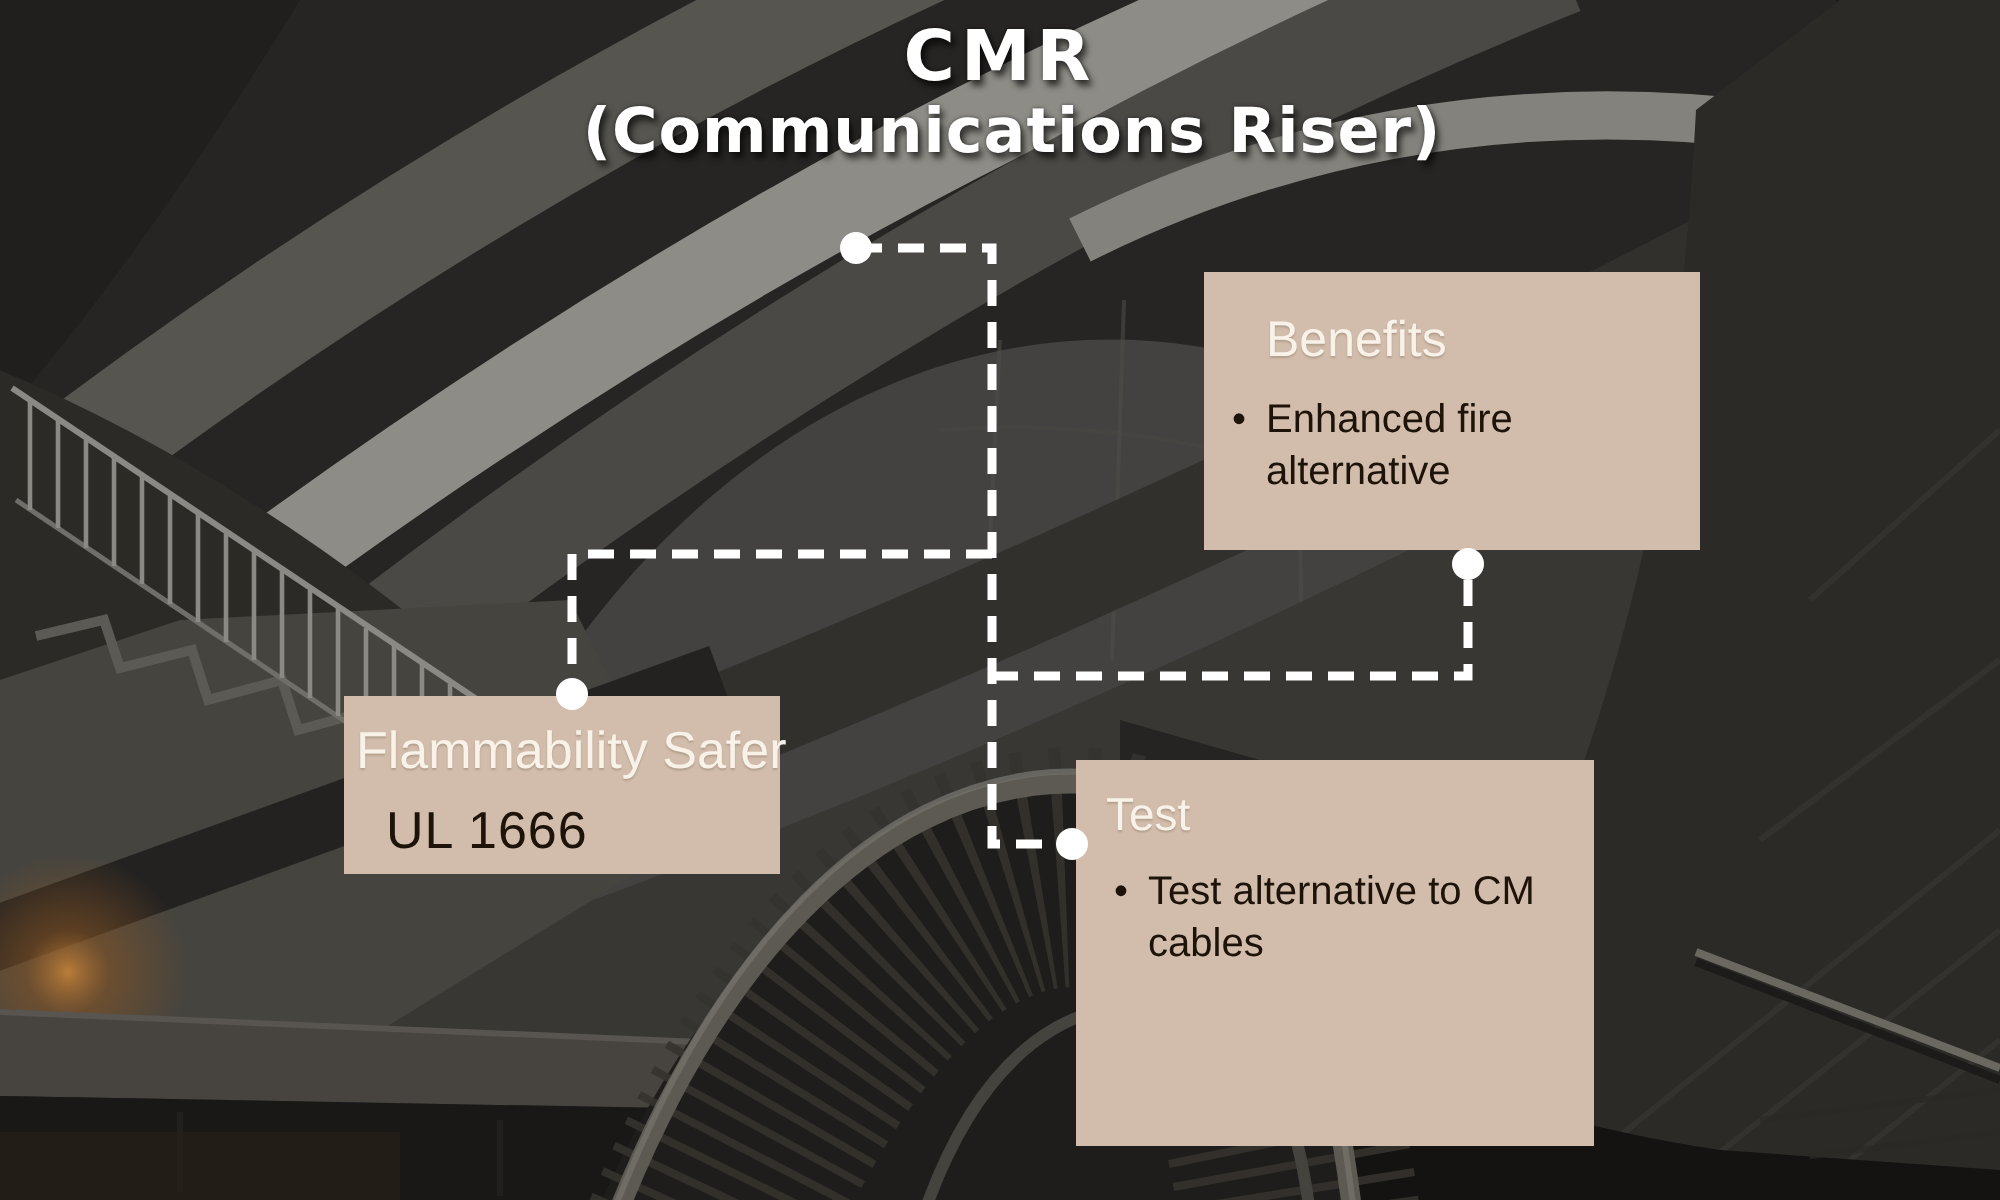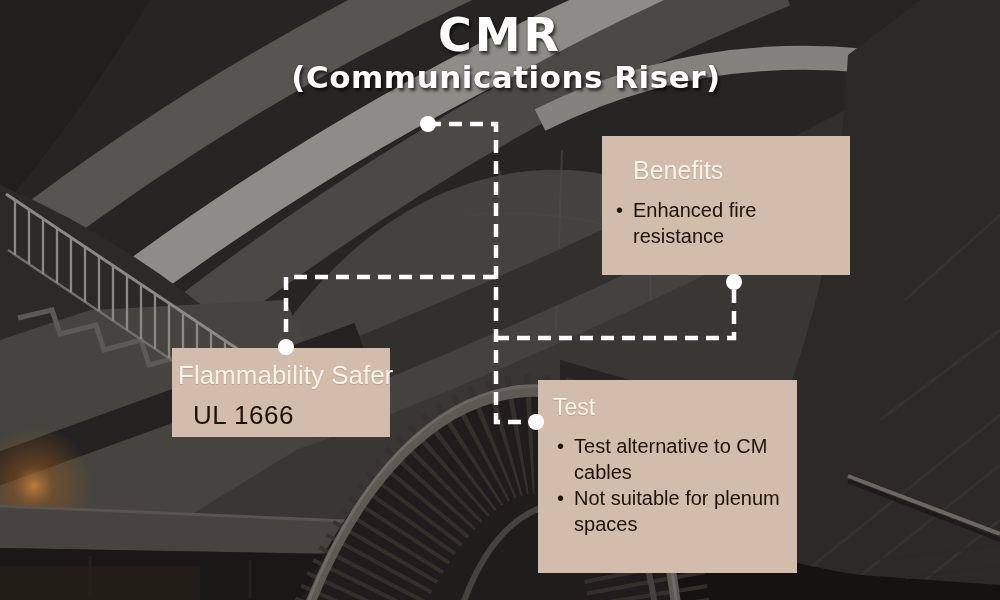--- a/index.html
+++ b/index.html
@@ -9,21 +9,21 @@
     background:#262523;
   }
   .bg,.connectors{position:absolute;left:0;top:0;width:1000px;height:600px;}
   .connectors{z-index:6;pointer-events:none;}
 
   .title-block{
     position:absolute;left:0;top:12px;width:1000px;text-align:center;z-index:5;
     color:#ffffff;font-family:"DejaVu Sans",sans-serif;font-weight:bold;
   }
   .title-main{
-    margin:0;font-size:46px;line-height:1.0;letter-spacing:3px;
+    margin:0;font-size:35px;line-height:1.0;letter-spacing:3px;
     text-shadow:2px 3px 3px rgba(0,0,0,.6),0 0 2px rgba(0,0,0,.45);
   }
   .title-sub{
     margin:2px 0 0 0;font-size:31px;line-height:1.1;letter-spacing:.5px;
     text-shadow:2px 3px 3px rgba(0,0,0,.6),0 0 2px rgba(0,0,0,.45);
     padding-left:12px;
   }
 
   .box{position:absolute;background:#d2bdac;color:#1d1308;z-index:5;}
   .box h3{
@@ -130,34 +130,33 @@
 
   <header class="title-block">
     <h1 class="title-main">CMR</h1>
     <h2 class="title-sub">(Communications Riser)</h2>
   </header>
 
 
   <section class="box box-benefits">
     <h3>Benefits</h3>
     <ul>
-      <li>Enhanced fire resistance</li>
+      <li>Enhanced fire alternative</li>
     </ul>
   </section>
 
   <section class="box box-flammability">
     <h3>Flammability Safer</h3>
     <div class="standard">UL 1666</div>
   </section>
 
   <section class="box box-note">
     <h3>Test</h3>
     <ul>
       <li>Test alternative to CM cables</li>
-      <li>Not suitable for plenum spaces</li>
     </ul>
   </section>
 
   <svg class="connectors" viewBox="0 0 1000 600">
     <g fill="none" stroke="#ffffff" stroke-width="4.5" stroke-dasharray="13 8">
       <path d="M 428,124 H 496 V 422 H 530"></path>
       <path d="M 496,277 H 286 V 340"></path>
       <path d="M 496,338 H 734 V 286"></path>
     </g>
     <g fill="#ffffff">

